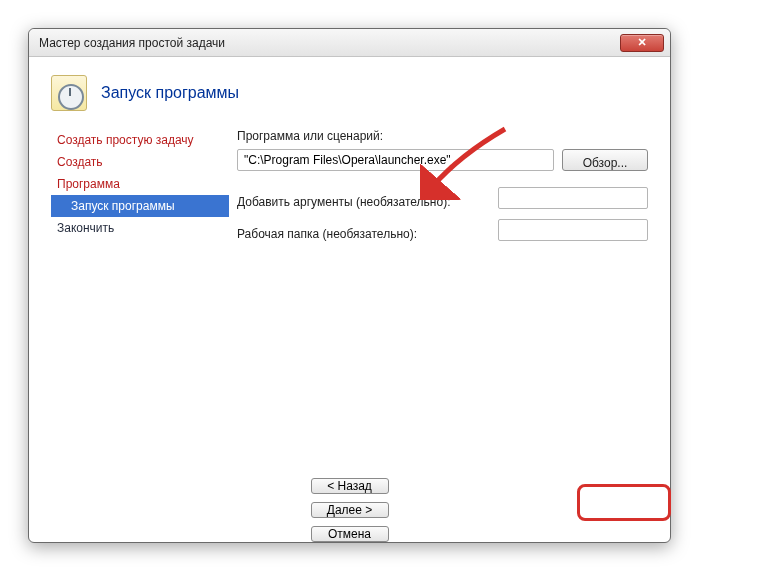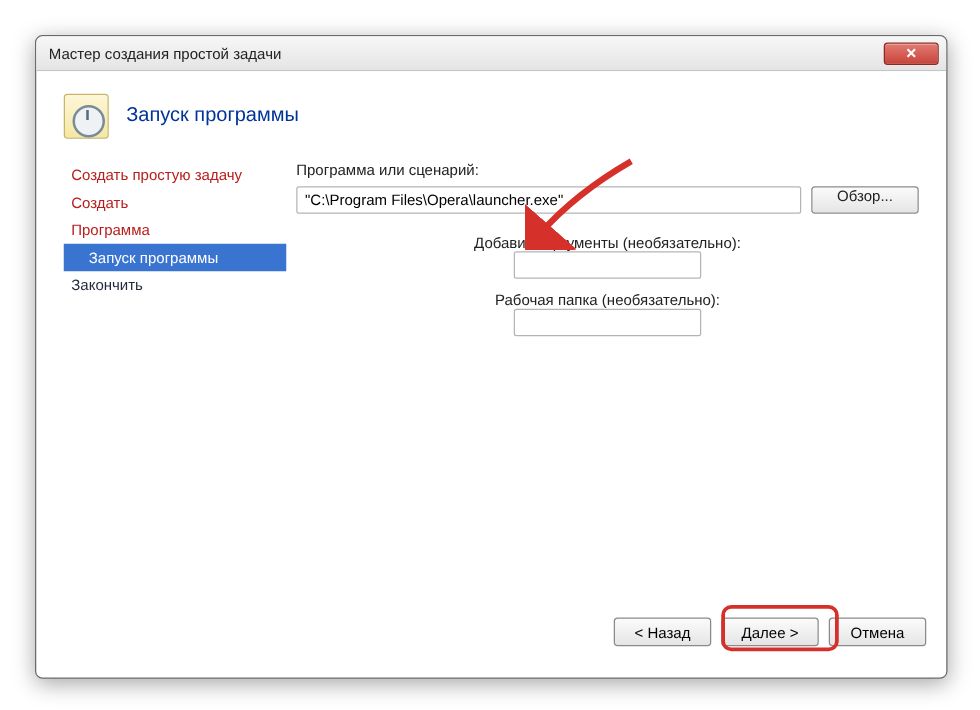--- a/index.html
+++ b/index.html
@@ -1,19 +1,19 @@
 <!DOCTYPE html>
 <html><head>
 <meta charset="utf-8">
 <style>
 * { box-sizing: border-box; margin: 0; padding: 0; font-family: "Segoe UI", Tahoma, sans-serif; }
 body { width: 784px; height: 568px; background: #fff; position: relative; }
 
 .window {
-  position: absolute; left: 28px; top: 28px; width: 730px; height: 515px;
+  position: absolute; left: 28px; top: 28px; width: 643px; height: 515px;
   border: 1px solid #6a6a6a; border-radius: 6px; background: #fff;
   box-shadow: 0 4px 18px rgba(0,0,0,0.35);
   display: flex; flex-direction: column;
 }
 .titlebar {
   height: 28px; border-top-left-radius: 6px; border-top-right-radius: 6px;
   background: linear-gradient(#f7f7f7, #e4e4e4);
   border-bottom: 1px solid #c4c4c4;
   display: flex; align-items: center; padding: 0 6px 0 10px;
   font-size: 12px; color: #222;
@@ -62,32 +62,32 @@
 .form-label { width: 100%; margin-bottom: 6px; }
 .script-row { display: flex; gap: 8px; margin-bottom: 16px; }
 .script-row input {
   flex: 1; height: 22px; border: 1px solid #b5b5b5; border-radius: 2px;
   padding: 0 6px; font-size: 12px; background: #fff;
 }
 .browse-btn {
   width: 86px; height: 22px; font-size: 12px;
   background: linear-gradient(#fbfbfb, #e5e5e5);
   border: 1px solid #8a8a8a; border-radius: 3px;
-  display: flex; align-items: flex-start; justify-content: center;
+  display: flex; align-items: flex-end; justify-content: center;
 }
-.arg-row { display: flex; align-items: center; margin-bottom: 10px; flex-direction: column; }
+.arg-row { display: flex; align-items: flex-end; margin-bottom: 10px; }
 .arg-row .lbl { flex: 1; }
 .arg-row input {
   width: 150px; height: 22px; border: 1px solid #b5b5b5; border-radius: 2px;
   padding: 0 6px; font-size: 12px; background: #fff;
 }
 
 .footer {
-  height: 48px; display: flex; align-items: flex-start; justify-content: flex-end;
-  gap: 8px; padding: 0 16px;
+  height: 48px; display: flex; align-items: center; justify-content: flex-end;
+  gap: 8px; padding: 0 16px; flex-direction: column;
 }
 .footer button {
   min-width: 78px; height: 23px; font-size: 12px;
   background: linear-gradient(#fbfbfb, #e5e5e5);
   border: 1px solid #8a8a8a; border-radius: 3px;
   padding: 0 10px;
 }
 
 .callout-next {
   position: absolute; left: 577px; top: 484px; width: 94px; height: 37px;

